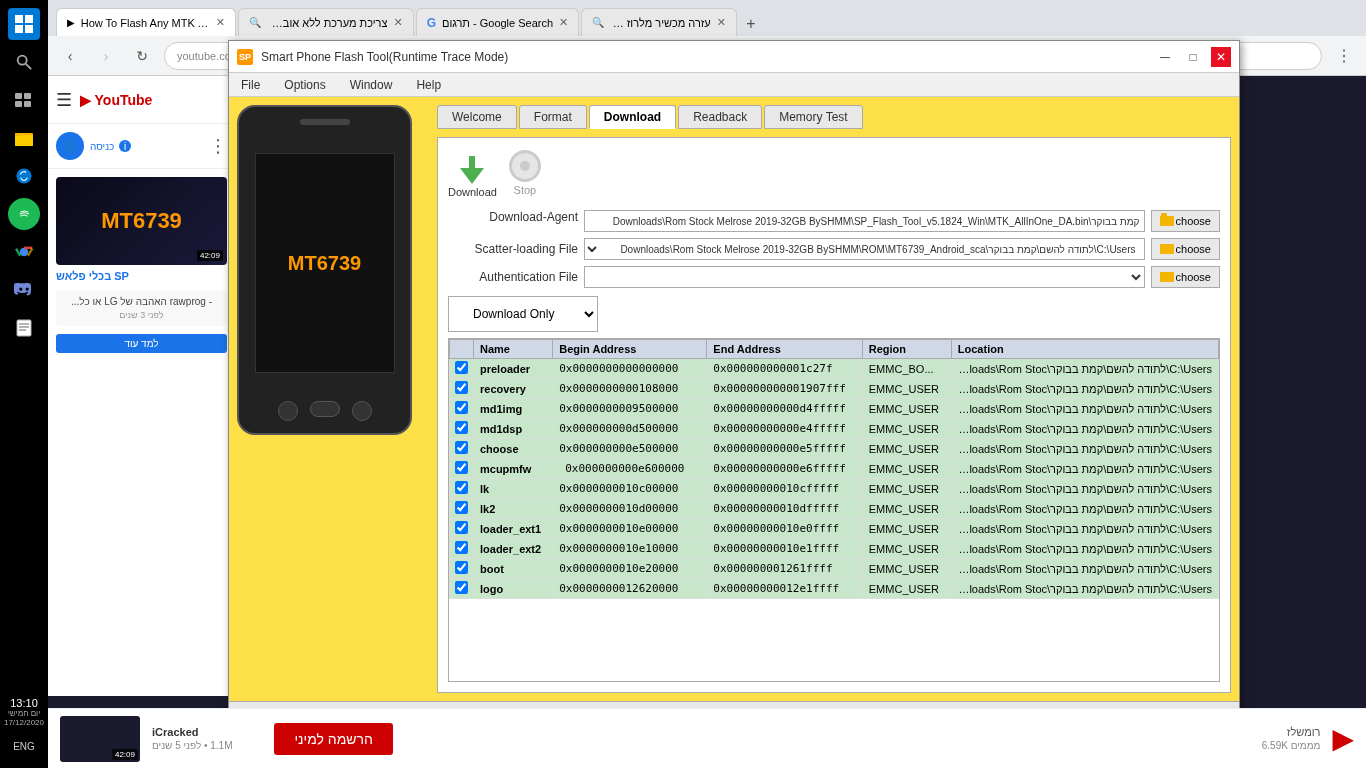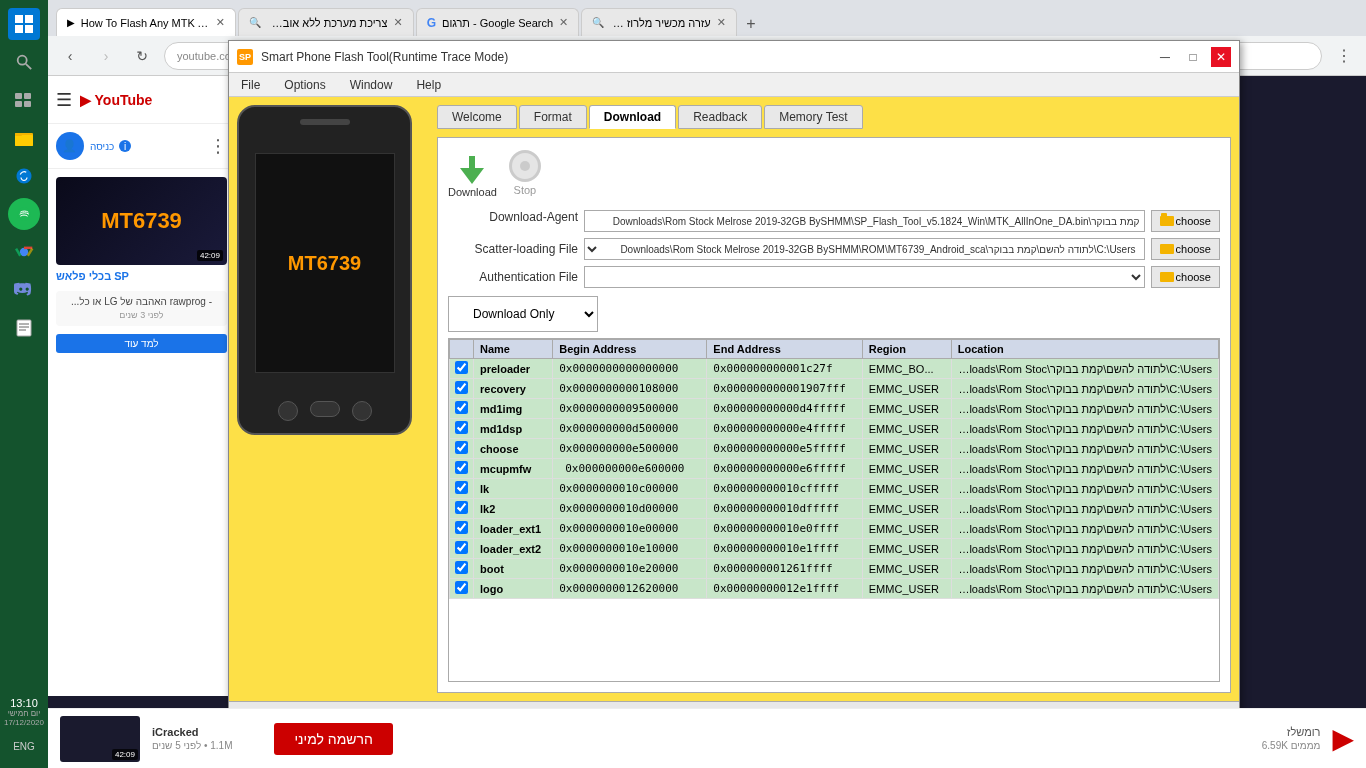--- a/index.html
+++ b/index.html
@@ -11,21 +11,21 @@
     .tabs-row { display: flex; gap: 2px; margin-bottom: 8px; }
     .tab-btn { padding: 4px 14px; border: 1px solid #aaa; background: #e8e8e8; cursor: pointer; font-size: 12px; border-radius: 3px 3px 0 0; color: #333; }
     .tab-btn.active { background: #fff; border-bottom-color: #fff; font-weight: bold; color: #000; }
 
     .tool-main { background: #fff; border: 1px solid #aaa; padding: 10px; }
 
     .action-row { display: flex; gap: 12px; align-items: center; margin-bottom: 12px; }
     input[type=checkbox] { cursor: pointer; }
 
     
-    .win-taskbar { position: absolute; bottom: 0; left: 0; width: 48px; height: 768px; background: #14532d; display: flex; flex-direction: column; align-items: center; padding: 8px 0; gap: 6px; z-index: 20; }
+    .win-taskbar { position: absolute; bottom: 0; left: 0; width: 48px; height: 768px; background: #000000; display: flex; flex-direction: column; align-items: center; padding: 8px 0; gap: 6px; z-index: 20; }
     .win-taskbar-icon { width: 32px; height: 32px; display: flex; align-items: center; justify-content: center; border-radius: 4px; cursor: pointer; }
 
     
     ::-webkit-scrollbar { width: 8px; }
     ::-webkit-scrollbar-track { background: #f1f1f1; }
     ::-webkit-scrollbar-thumb { background: #aaa; border-radius: 4px; }
   </style>
 </head>
 <body>
 

